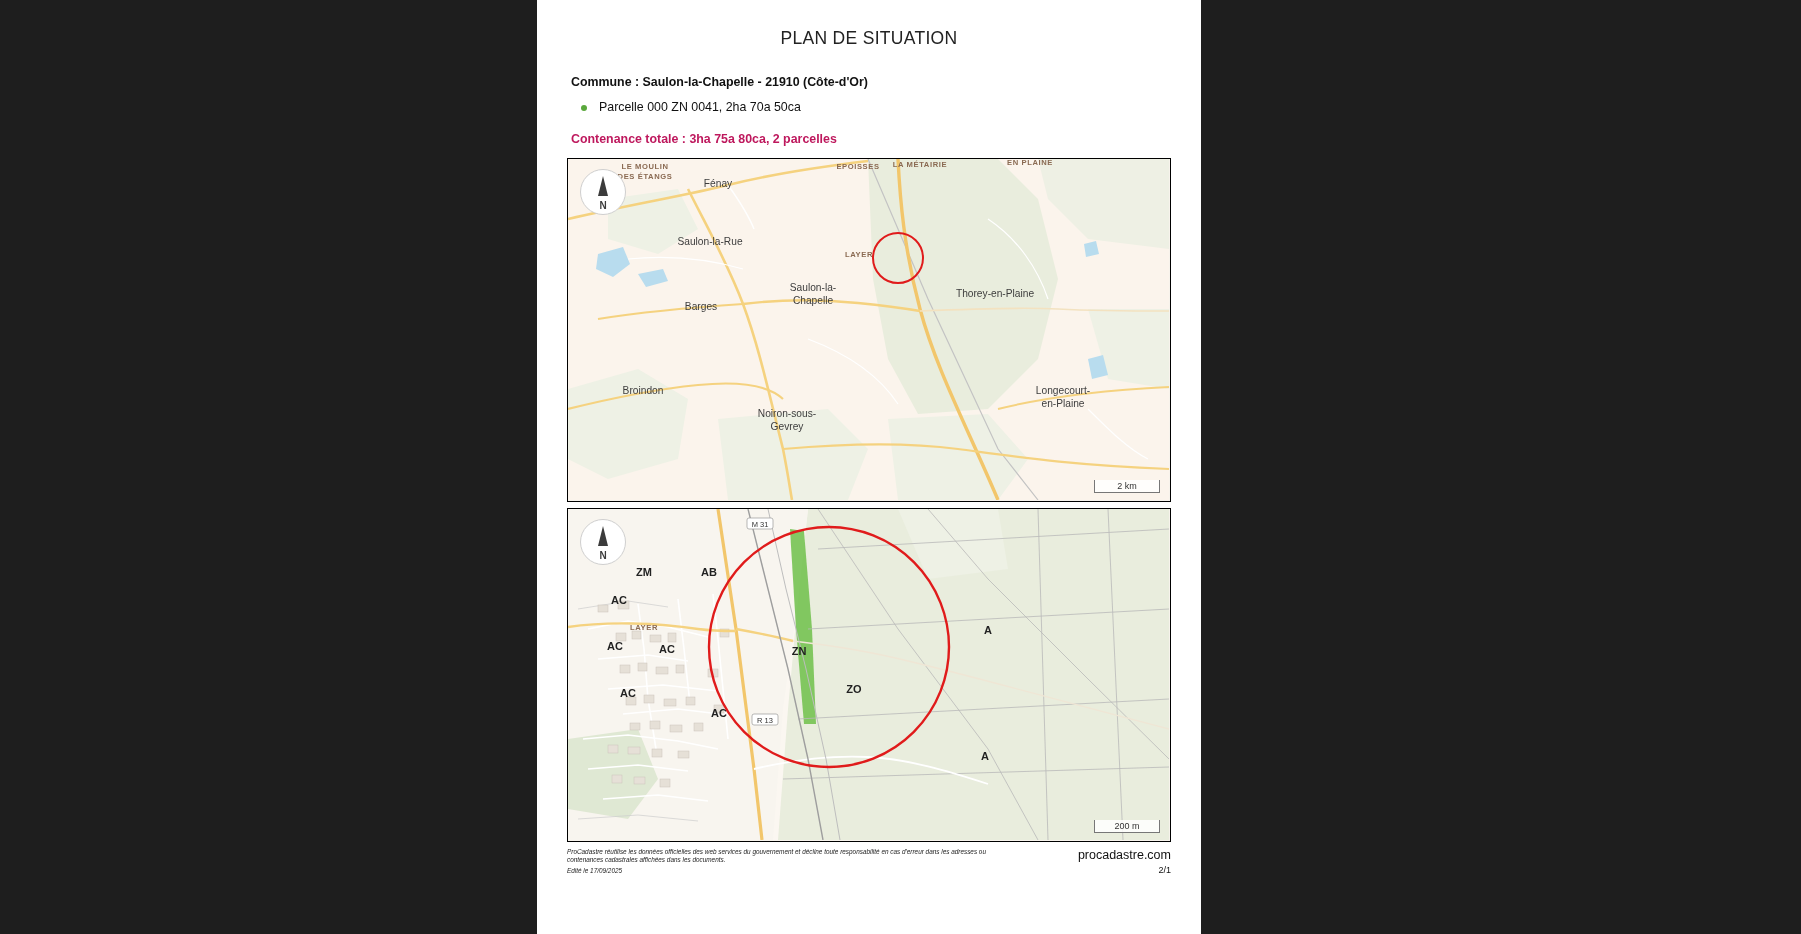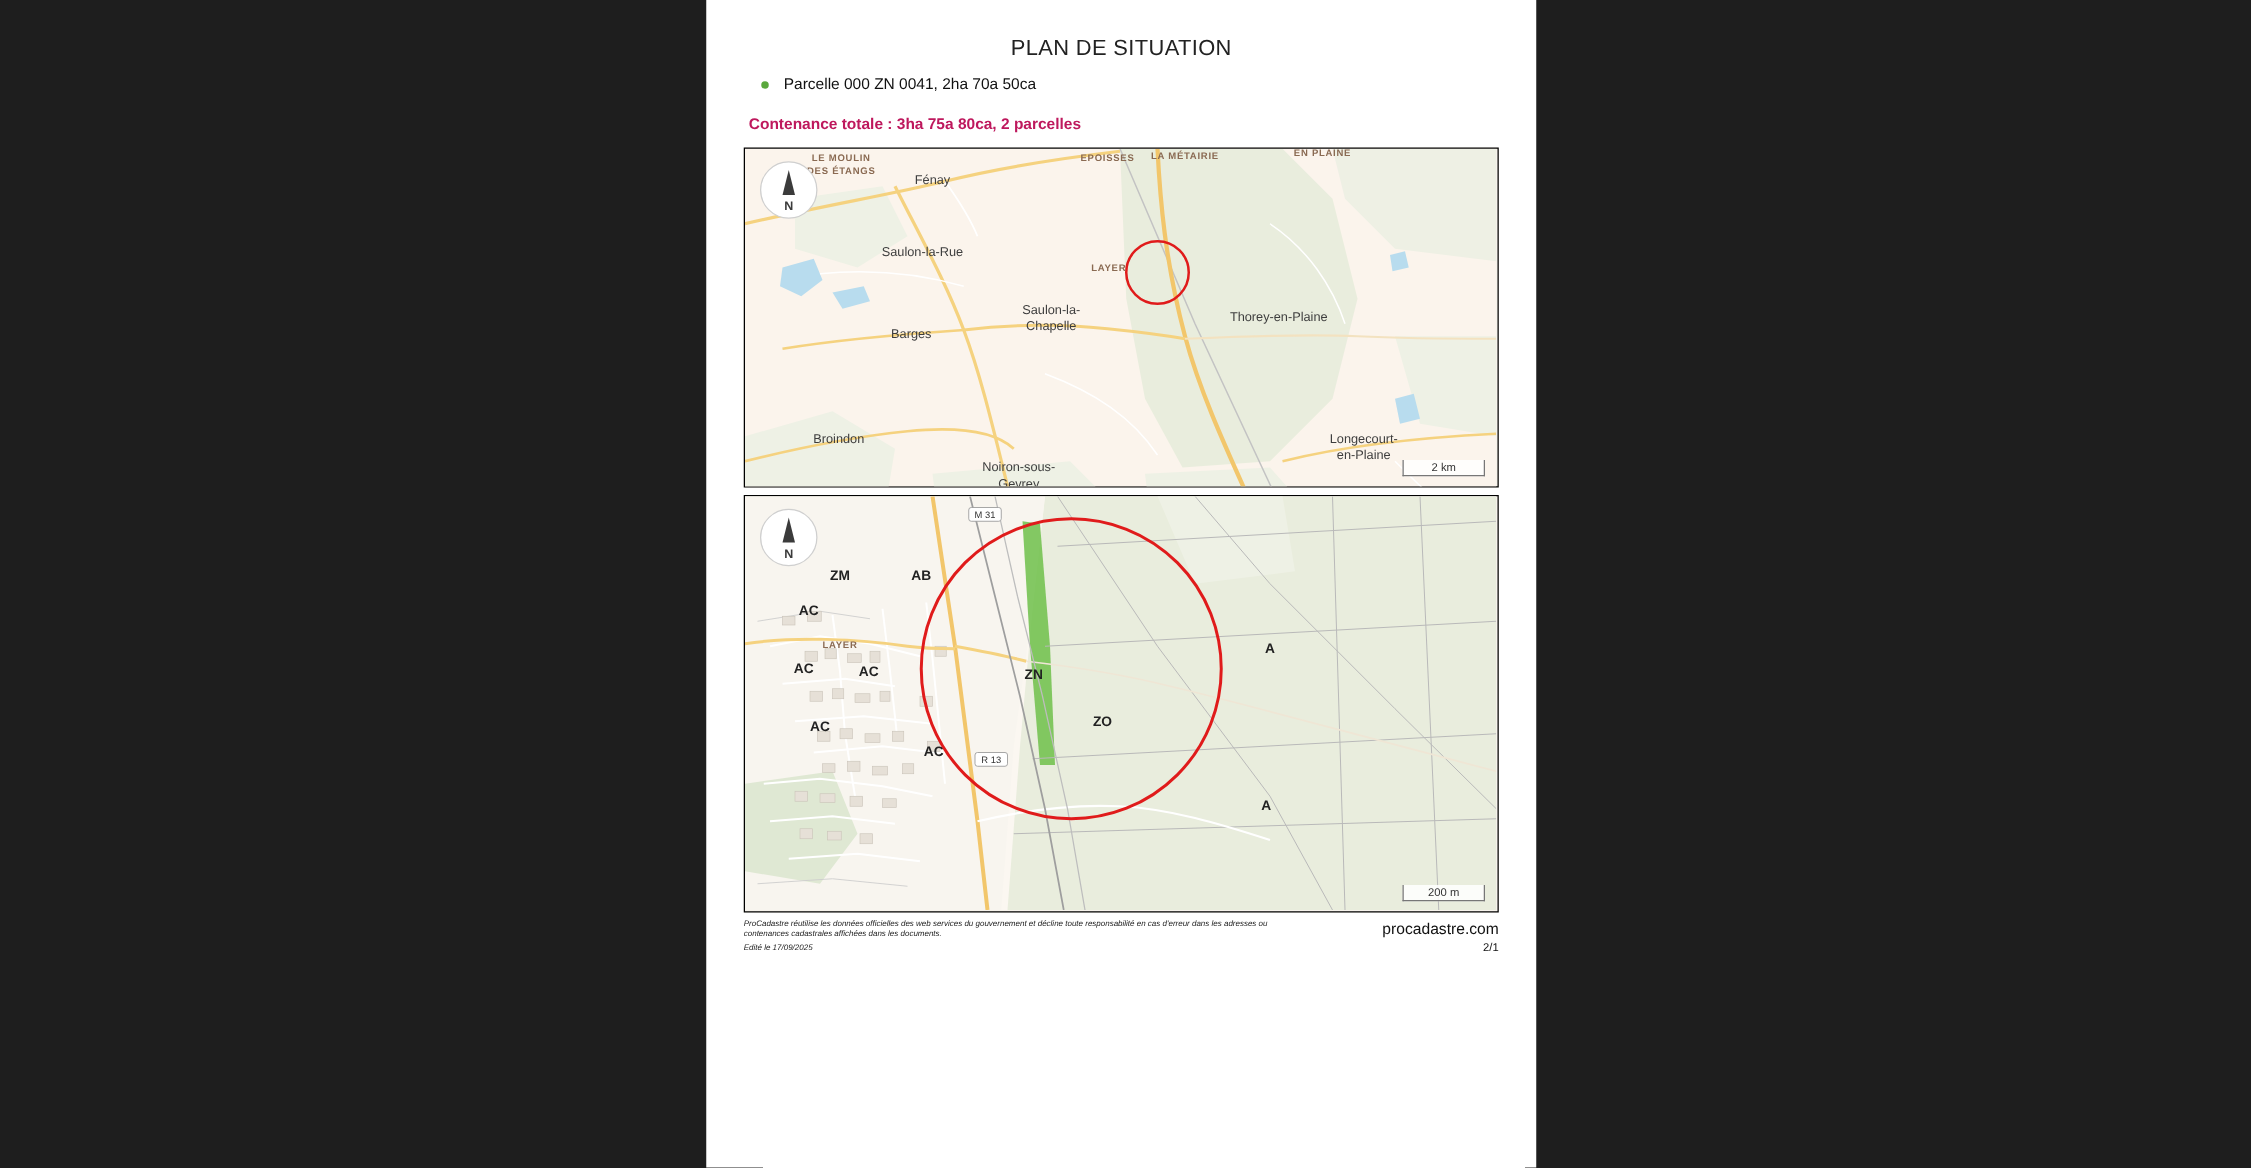--- a/index.html
+++ b/index.html
@@ -6,21 +6,21 @@
     margin: 0;
     padding: 0;
     background: #1e1e1e;
     width: 1801px;
     height: 934px;
     overflow: hidden;
     font-family: "Liberation Sans", sans-serif;
   }
   #page {
     position: absolute;
-    left: 565px;
+    left: 537px;
     top: 0;
     width: 664px;
     height: 934px;
     background: #ffffff;
   }
   .doc-title {
     text-align: center;
     font-size: 17.5px;
     color: #222;
     letter-spacing: 0.3px;
@@ -62,21 +62,21 @@
   }
   .map-box {
     position: relative;
     margin: 12px auto 0 auto;
     width: 604px;
     border: 1.6px solid #000;
     box-sizing: border-box;
     overflow: hidden;
     background: #f7f3ec;
   }
-  #map-overview { height: 272px; }
+  #map-overview { height: 344px; }
   #map-detail { height: 334px; margin-top: 6px; }
 
   
   .compass {
     position: absolute;
     left: 12px;
     top: 10px;
     width: 44px;
     height: 44px;
     border-radius: 50%;
@@ -189,20 +189,21 @@
     color: #111;
   }
 </style>
 </head>
 <body>
 
 <div id="page">
 
   <div class="doc-title">PLAN DE SITUATION</div>
 
+  <div class="commune">Commune : Saulon-la-Chapelle - 21910 (Côte-d'Or)</div>
 
   <ul class="parcels">
     <li>Parcelle 000 ZN 0041, 2ha 70a 50ca</li>
   </ul>
 
   <div class="total">Contenance totale : 3ha 75a 80ca, 2 parcelles</div>
 
   <div class="map-box" id="map-overview">
     <svg class="mapsvg" width="601" height="341" viewBox="0 0 601 341">
       <rect x="0" y="0" width="601" height="341" fill="#fbf4ec"></rect>

